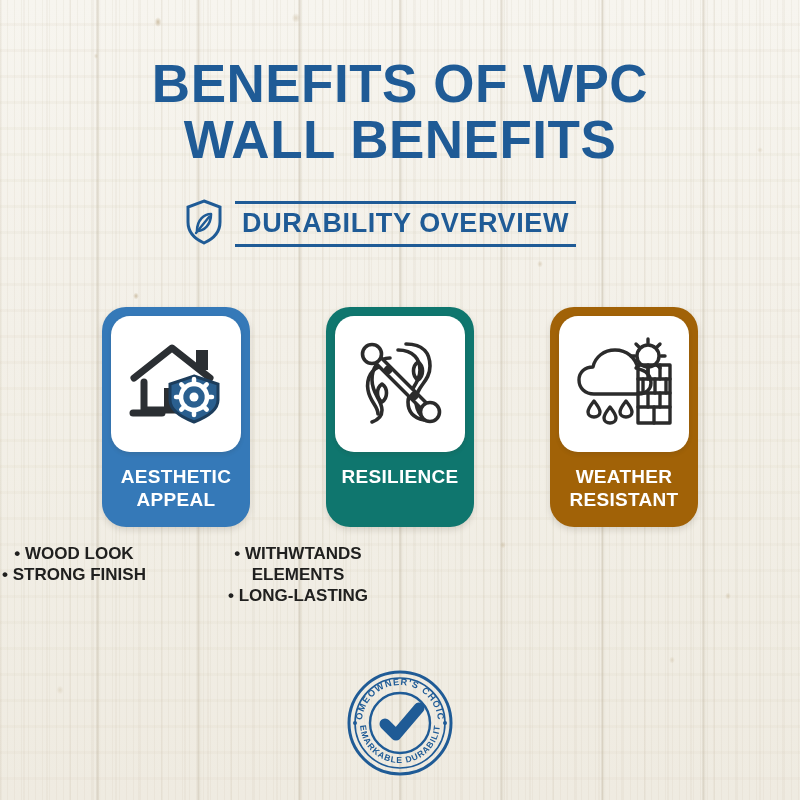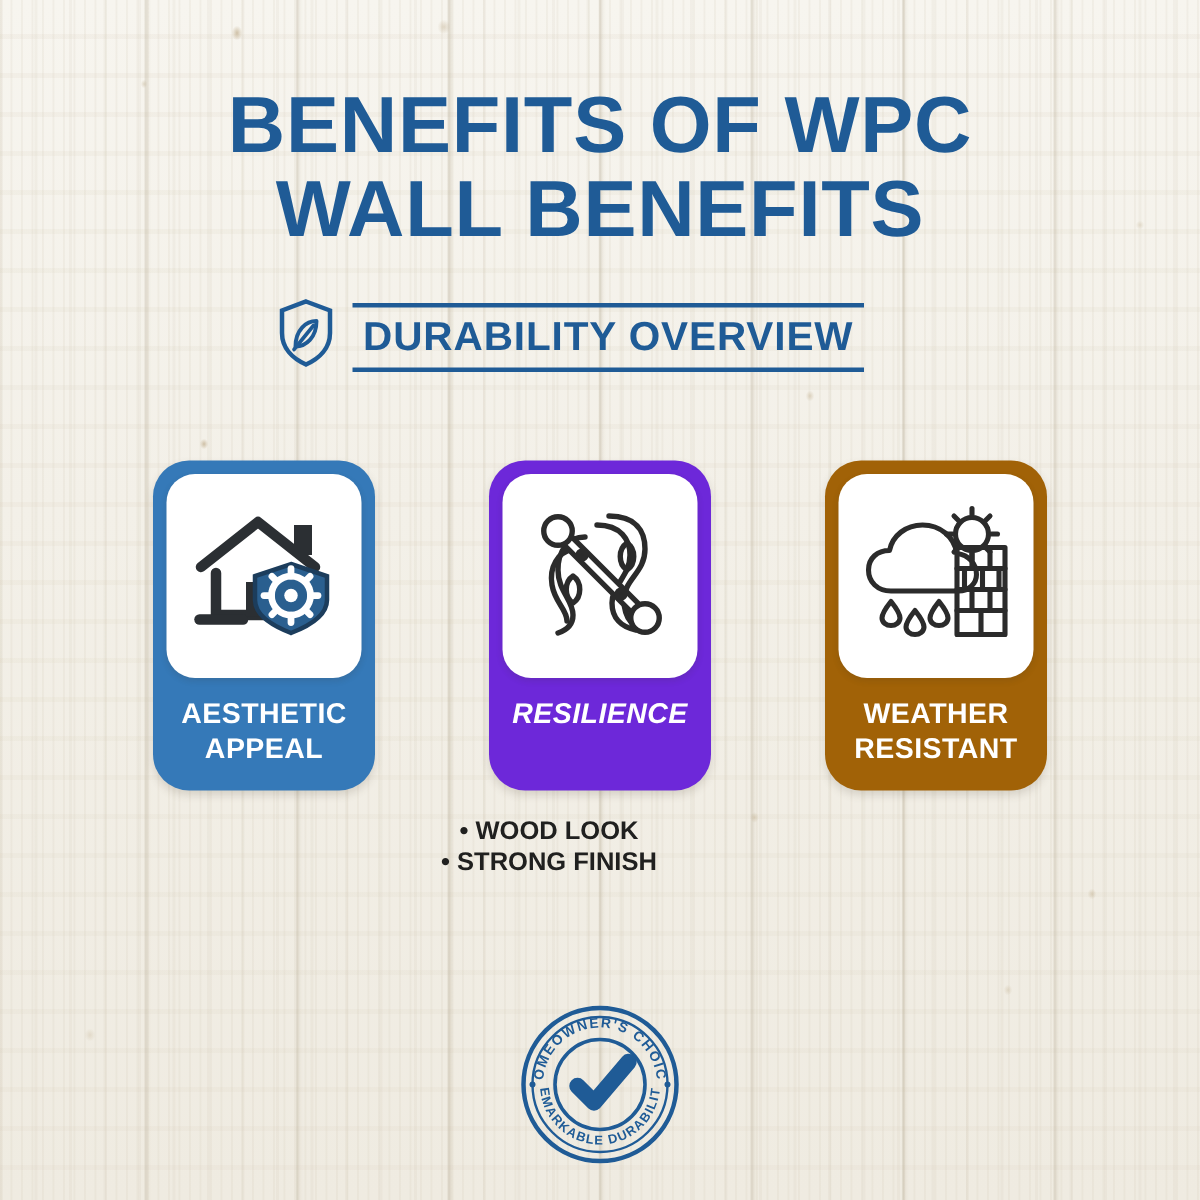--- a/index.html
+++ b/index.html
@@ -152,21 +152,21 @@
     padding: 13px 2px 16px 2px;
   }
 
   
   .bullets-row {
     position: absolute;
     top: 543px;
     left: 0;
     width: 664px;
     display: flex;
-    justify-content: flex-end;
+    justify-content: flex-start;
     gap: 76px;
   }
   .bullets-col {
     width: 148px;
     display: flex;
     flex-direction: column;
     align-items: center;
   }
   .bullet {
     font-size: 17px;
@@ -240,21 +240,21 @@
                 <line x1="-12.7" y1="12.7" x2="-9.2" y2="9.2"></line>
               </g>
             </g>
           </svg>
         </span>
       </div>
       <div class="card-label">AESTHETIC
 APPEAL</div>
     </div>
 
-    <div class="card" style="background:#6d28d9;font-style:italic;">
+    <div class="card" style="background:#0f766e;">
       <div class="card-icon-panel">
         <span>
           <svg width="92" height="92" viewBox="0 0 92 92">
             <g fill="none" stroke="#2b2b2b" stroke-width="3.6" stroke-linecap="round" stroke-linejoin="round">
 
               <path d="M52 8 C70 8 76 18 76 30 C76 46 62 50 62 64 C62 76 68 84 80 84"></path>
               <path d="M44 14 C60 14 66 24 66 34 C66 48 54 54 54 66 C54 76 60 82 70 84"></path>
               <path d="M36 22 C24 22 18 32 18 44 C18 58 28 64 28 74 C28 80 24 84 18 86"></path>
               <path d="M28 30 C18 32 12 42 14 54 C16 66 24 70 24 78"></path>
 
@@ -319,20 +319,23 @@
 RESISTANT</div>
     </div>
   </div>
 
   <div class="bullets-row">
     <div class="bullets-col">
       <div class="bullet">• WOOD LOOK</div>
       <div class="bullet">• STRONG FINISH</div>
     </div>
     <div class="bullets-col">
+      <div class="bullet">• WITHWTANDS
+ELEMENTS</div>
+      <div class="bullet">• LONG-LASTING</div>
     </div>
   </div>
 
   <div class="seal">
     <svg width="110" height="110" viewBox="0 0 110 110">
       <defs>
         <path id="arcTop" d="M 17 55 A 38 38 0 0 1 93 55" fill="none"></path>
         <path id="arcBottom" d="M 15 55 A 40 40 0 0 0 95 55" fill="none"></path>
       </defs>
       <circle cx="55" cy="55" r="51" fill="none" stroke="#1f5b96" stroke-width="3"></circle>

